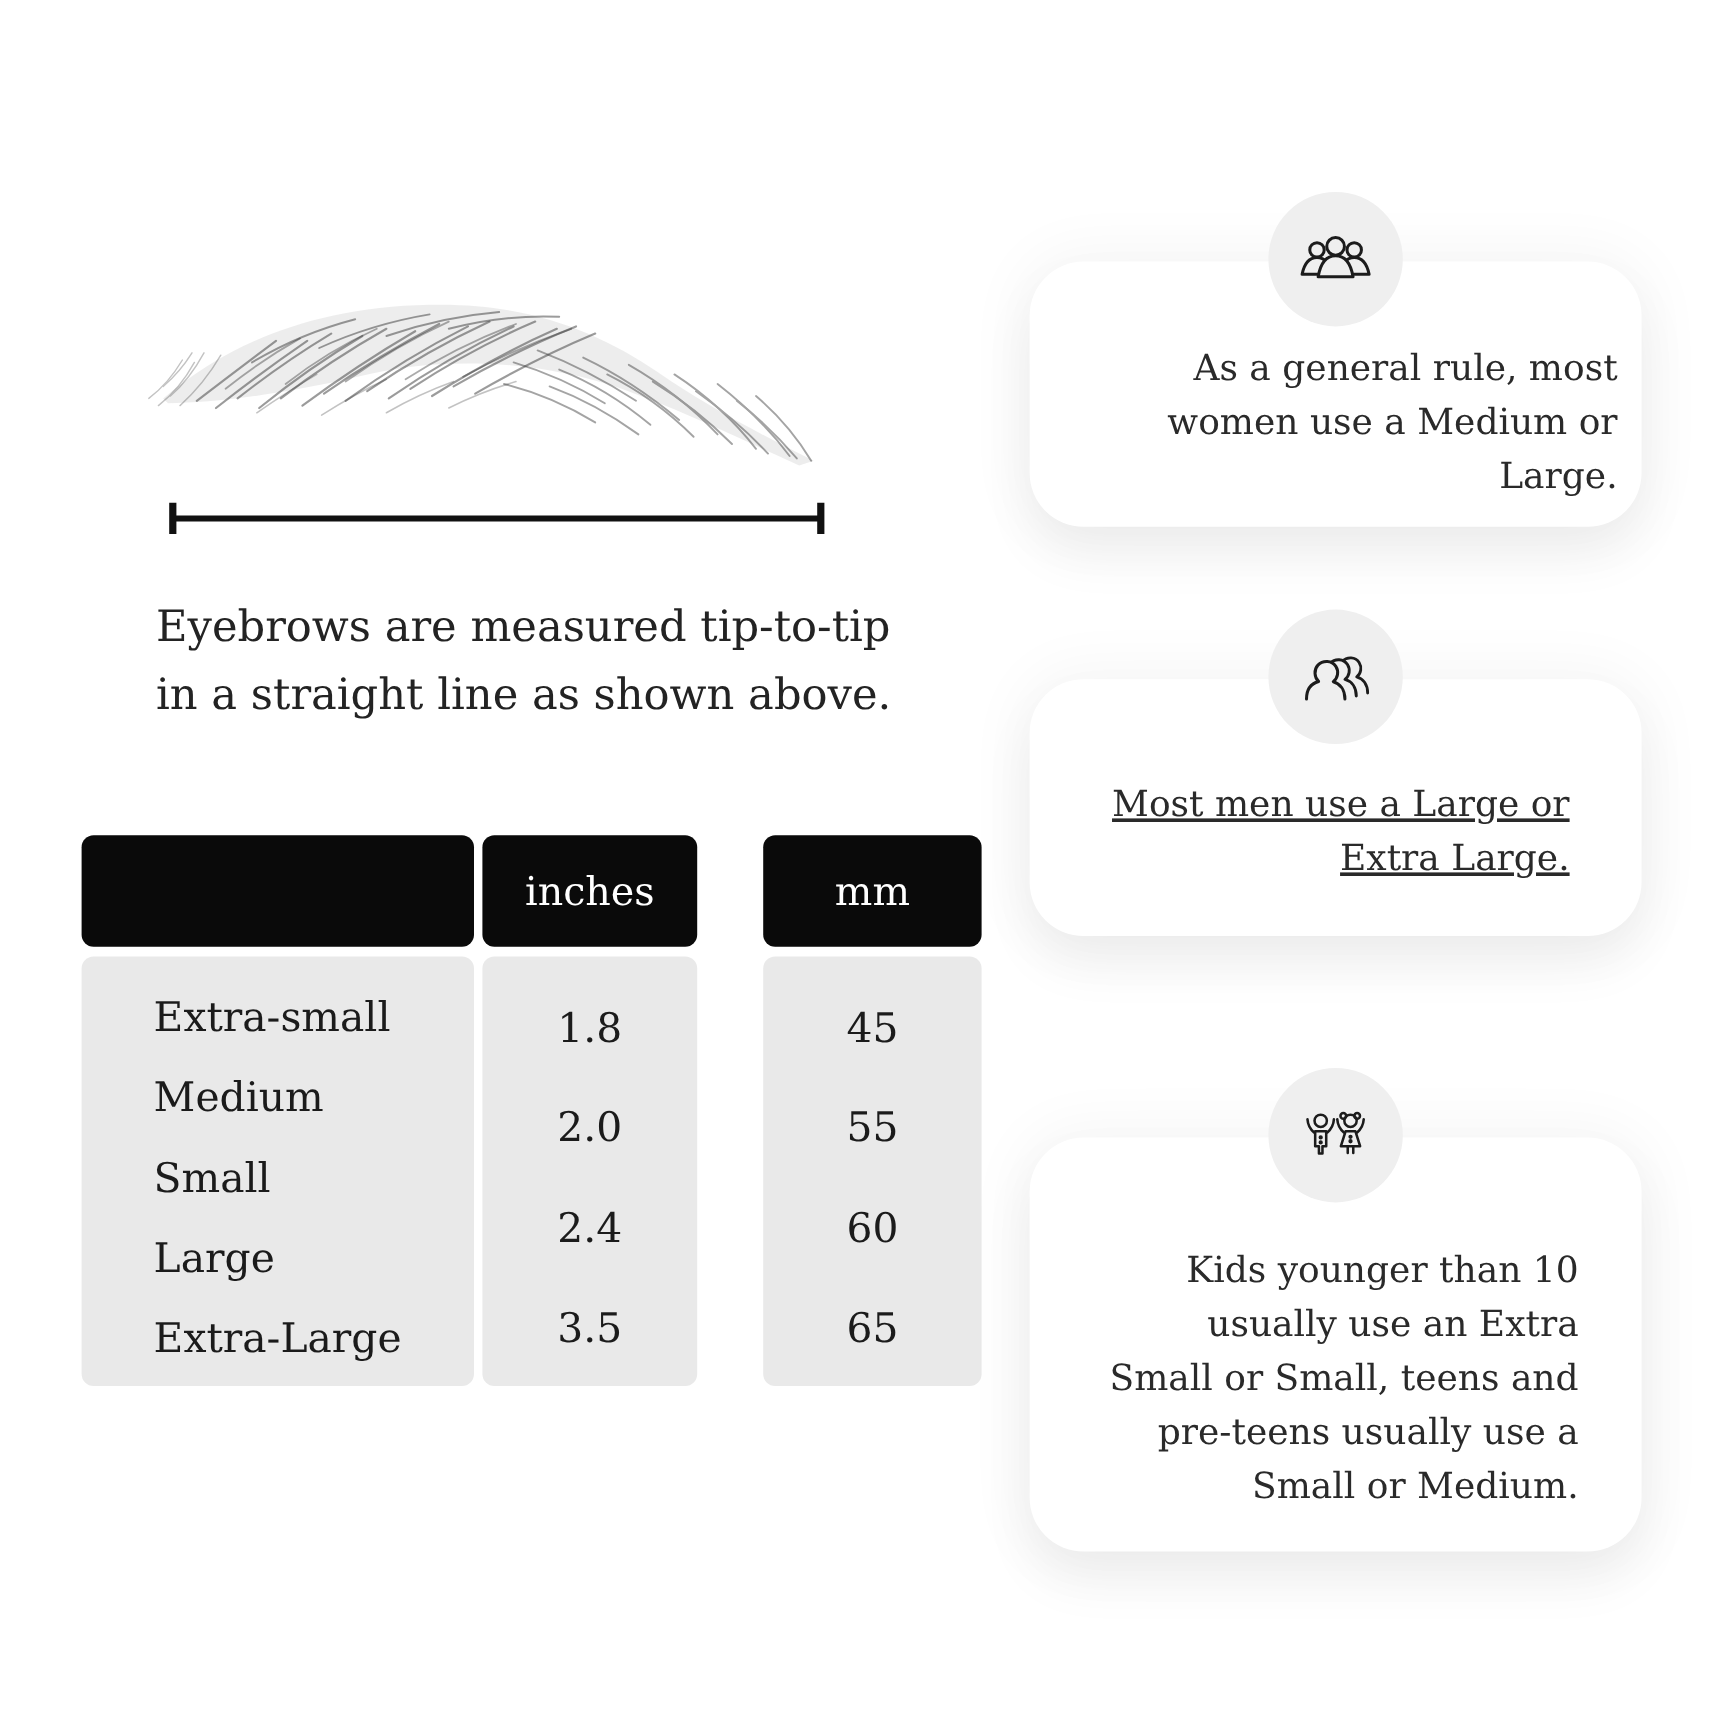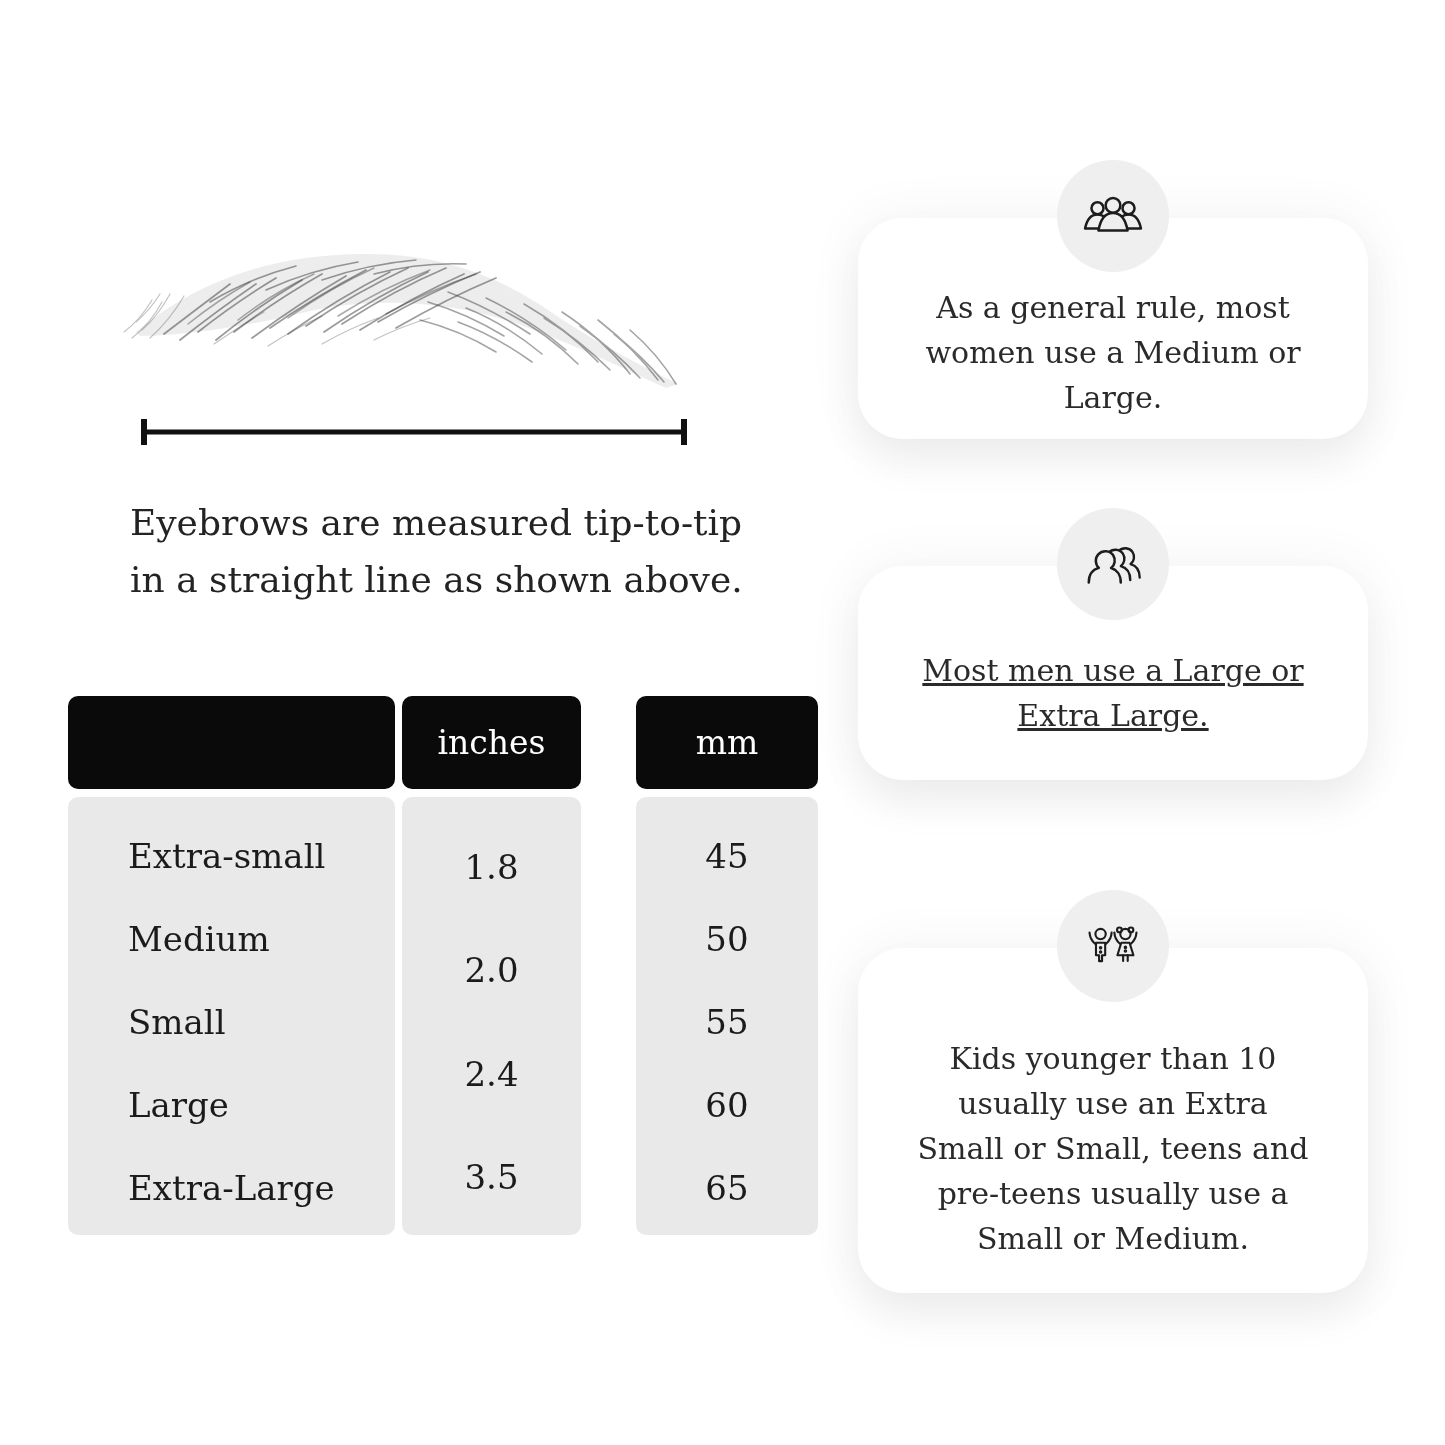--- a/index.html
+++ b/index.html
@@ -12,36 +12,36 @@
   .measure-line-svg{position:absolute;left:139px;top:417px;width:550px;height:30px;}
   .caption{position:absolute;left:130px;top:494px;width:620px;font-size:36px;line-height:57px;color:#232323;}
   
   .size-table{position:absolute;left:68px;top:696px;display:flex;gap:7px;}
   .col{display:flex;flex-direction:column;}
   .col-name{width:327px;}
   .col-inches{width:179px;}
   .col-mm{width:182px;padding-left:48px;}
   .th{height:93px;background:#0a0a0a;border-radius:10px;display:flex;align-items:center;justify-content:center;
       color:#ffffff;font-size:33px;}
-  .tb{margin-top:8px;height:438px;background:#e9e9e9;border-radius:10px;display:flex;flex-direction:column;
+  .tb{margin-top:8px;height:358px;background:#e9e9e9;border-radius:10px;display:flex;flex-direction:column;
       padding-top:18px;padding-bottom:6px;box-sizing:border-box;}
   .cell{flex:1;display:flex;align-items:center;justify-content:center;font-size:34px;color:#1b1b1b;}
   .col-name .cell{justify-content:flex-start;padding-left:60px;}
   
   .card{position:absolute;left:858px;width:510px;background:#ffffff;border-radius:45px;
         box-shadow:0 0 48px 12px rgba(0,0,0,0.035), 0 24px 44px rgba(0,0,0,0.055);
         display:flex;align-items:center;justify-content:center;box-sizing:border-box;}
   .card-1{top:218px;height:221px;padding-top:48px;}
   .card-2{top:566px;height:214px;padding-top:40px;}
   .card-3{top:948px;height:345px;padding-top:56px;}
   .icon-circle{position:absolute;top:-58px;left:50%;transform:translateX(-50%);
         width:112px;height:112px;border-radius:50%;background:#efefef;
         display:flex;align-items:center;justify-content:center;}
   .icon-circle svg{width:64px;height:46px;}
-  .card-text{font-size:30px;line-height:45px;text-align:center;color:#2a2a2a;}
+  .card-text{font-size:30px;line-height:45px;text-align:right;color:#2a2a2a;}
   .card-1 .card-text{max-width:470px;}
   .card-2 .card-text{max-width:390px;text-decoration:underline;}
   .card-3 .card-text{max-width:405px;}
   .hair{fill:none;stroke:#3a3a3a;stroke-linecap:round;}
   .ink{stroke:#1c1c1c;stroke-linecap:round;stroke-linejoin:round;fill:none;}
 </style>
 </head>
 <body>
 
 <div class="stage">
@@ -136,21 +136,20 @@
         <div class="cell">1.8</div>
         <div class="cell">2.0</div>
         <div class="cell">2.4</div>
         <div class="cell">3.5</div>
       </div>
     </div>
     <div class="col col-mm">
       <div class="th">mm</div>
       <div class="tb">
         <div class="cell">45</div>
-        <div class="cell">50</div>
         <div class="cell">55</div>
         <div class="cell">60</div>
         <div class="cell">65</div>
       </div>
     </div>
   </div>
 
   <div class="card card-1">
     <div class="icon-circle">
       <svg viewBox="0 0 66 46" aria-hidden="true">

